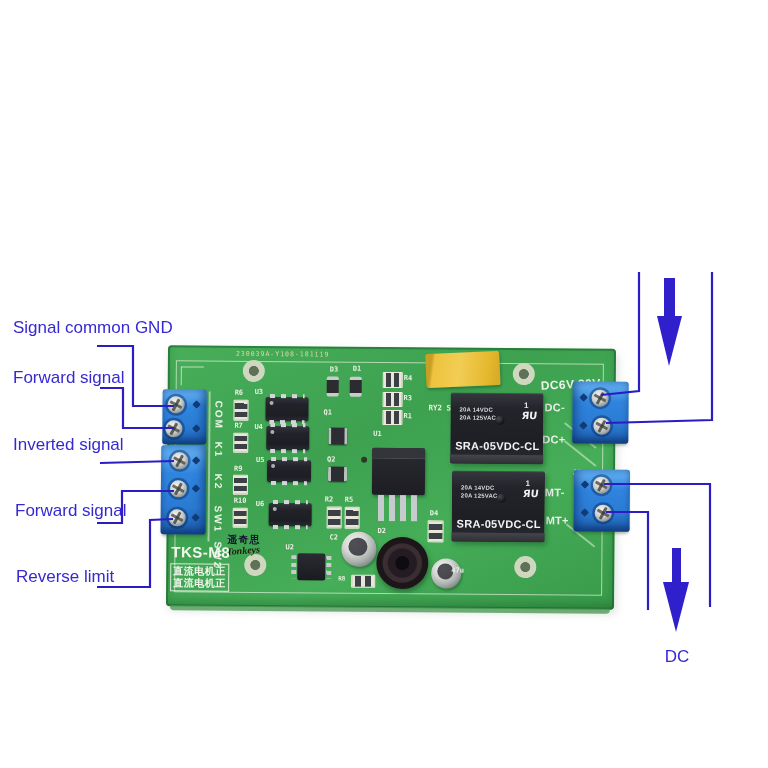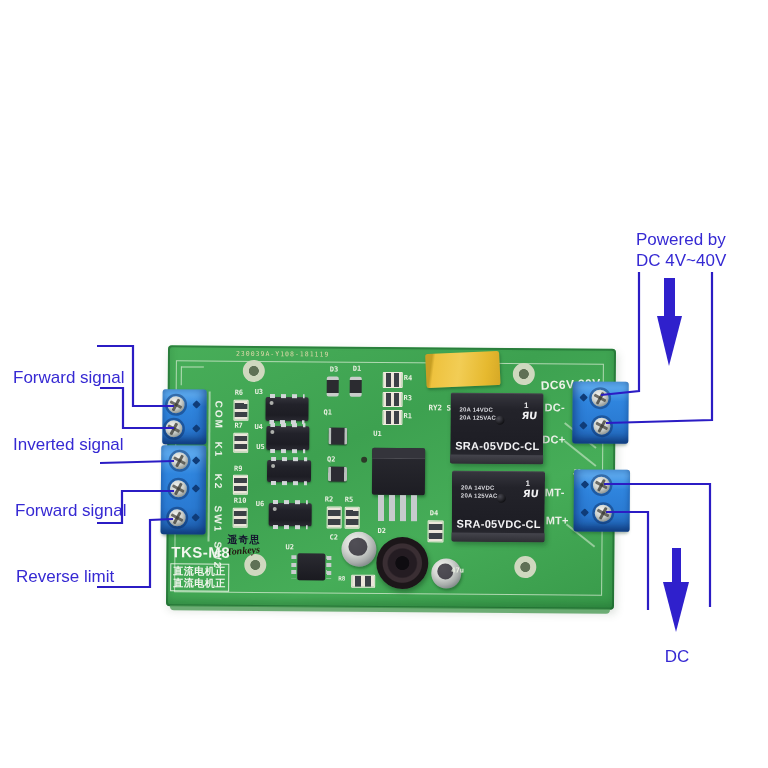--- a/index.html
+++ b/index.html
@@ -114,29 +114,26 @@
   .desc-line{color:#f2f6ee;font:700 10px/12px "DejaVu Sans",sans-serif;letter-spacing:.5px;white-space:nowrap;}
   .vrange{position:absolute;color:#eef3e9;font:700 12px/1 "Liberation Sans",sans-serif;
       transform:rotate(-3deg);letter-spacing:.4px;z-index:2;white-space:nowrap;}
 </style>
 </head>
 <body>
 
 <div id="page">
 
 
+  <div class="ann-label" style="left:13px;top:318px">Signal common GND</div>
   <div class="ann-label" style="left:13px;top:368px">Forward signal</div>
   <div class="ann-label" style="left:13px;top:435px">Inverted signal</div>
   <div class="ann-label" style="left:15px;top:501px">Forward signal</div>
   <div class="ann-label" style="left:16px;top:567px">Reverse limit</div>
 
-  <div class="ann-label" style="left:636px;top:229px;line-height:21px">
-    <span>Powered by</span><br>
-    <span>DC 4V~40V</span>
-  </div>
   <div class="ann-label" style="left:677px;top:647px;transform:translateX(-50%)">DC</div>
 
   <div id="board">
     <div class="silk-border"></div>
     <div class="silk-bracket"></div>
     <div class="silk-vline"></div>
     <div class="trace" style="left:393px;top:86px;width:40px"></div>
     <div class="trace" style="left:393px;top:104px;width:40px"></div>
     <div class="trace" style="left:396px;top:186px;width:36px"></div>
 
@@ -179,21 +176,21 @@
     <div class="resv" style="left:66px;top:162px;width:13px;height:18px"></div>
 
     <div class="ref" style="left:87px;top:43px">U3</div>
     <div class="opto" style="left:98px;top:51px;width:43px;height:24px">
         <div class="dot"></div>
       </div>
     <div class="ref" style="left:87px;top:78px">U4</div>
     <div class="opto" style="left:99px;top:80px;width:43px;height:24px">
         <div class="dot"></div>
       </div>
-    <div class="ref" style="left:89px;top:98px">U5</div>
+    <div class="ref" style="left:89px;top:111px">U5</div>
     <div class="opto" style="left:100px;top:114px;width:44px;height:22px">
         <div class="dot"></div>
       </div>
     <div class="ref" style="left:89px;top:155px">U6</div>
     <div class="opto" style="left:102px;top:157px;width:43px;height:23px">
         <div class="dot"></div>
       </div>
 
     <div class="ref" style="left:162px;top:20px">D3</div>
     <div class="diode" style="left:159px;top:30px;width:12px;height:20px"></div>

